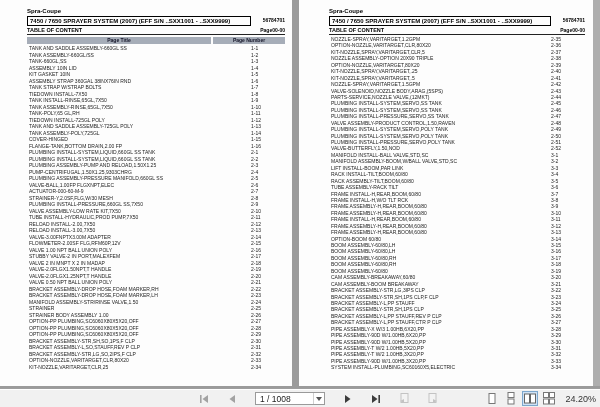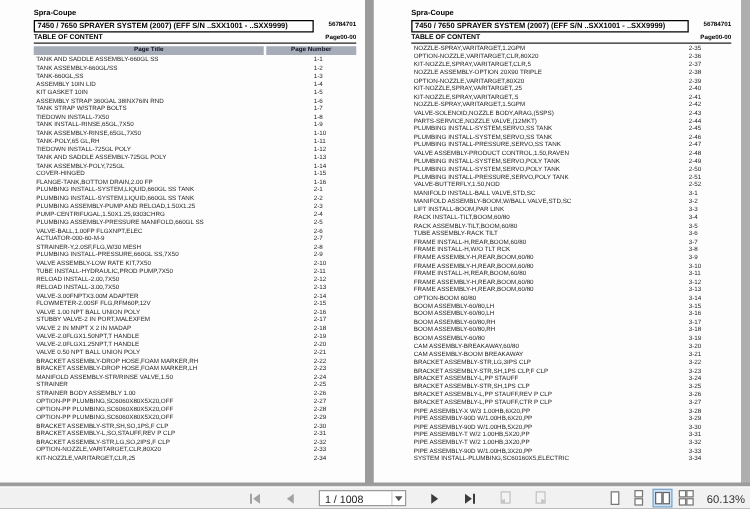--- a/index.html
+++ b/index.html
@@ -677,16 +677,16 @@
         </svg>
       </button>
       <button class="view-btn" title="Two page continuous view">
         <svg width="14" height="13" viewBox="0 0 14 13">
           <rect x="1.5" y="0.5" width="5" height="5" fill="#fff" stroke="#777"></rect>
           <rect x="7.5" y="0.5" width="5" height="5" fill="#fff" stroke="#777"></rect>
           <rect x="1.5" y="7" width="5" height="5" fill="#fff" stroke="#777"></rect>
           <rect x="7.5" y="7" width="5" height="5" fill="#fff" stroke="#777"></rect>
         </svg>
       </button>
-      <span class="zoom-text">60.13%</span>
+      <span class="zoom-text">24.20%</span>
     </div>
   </div>
 </div>
 
 </body></html>

